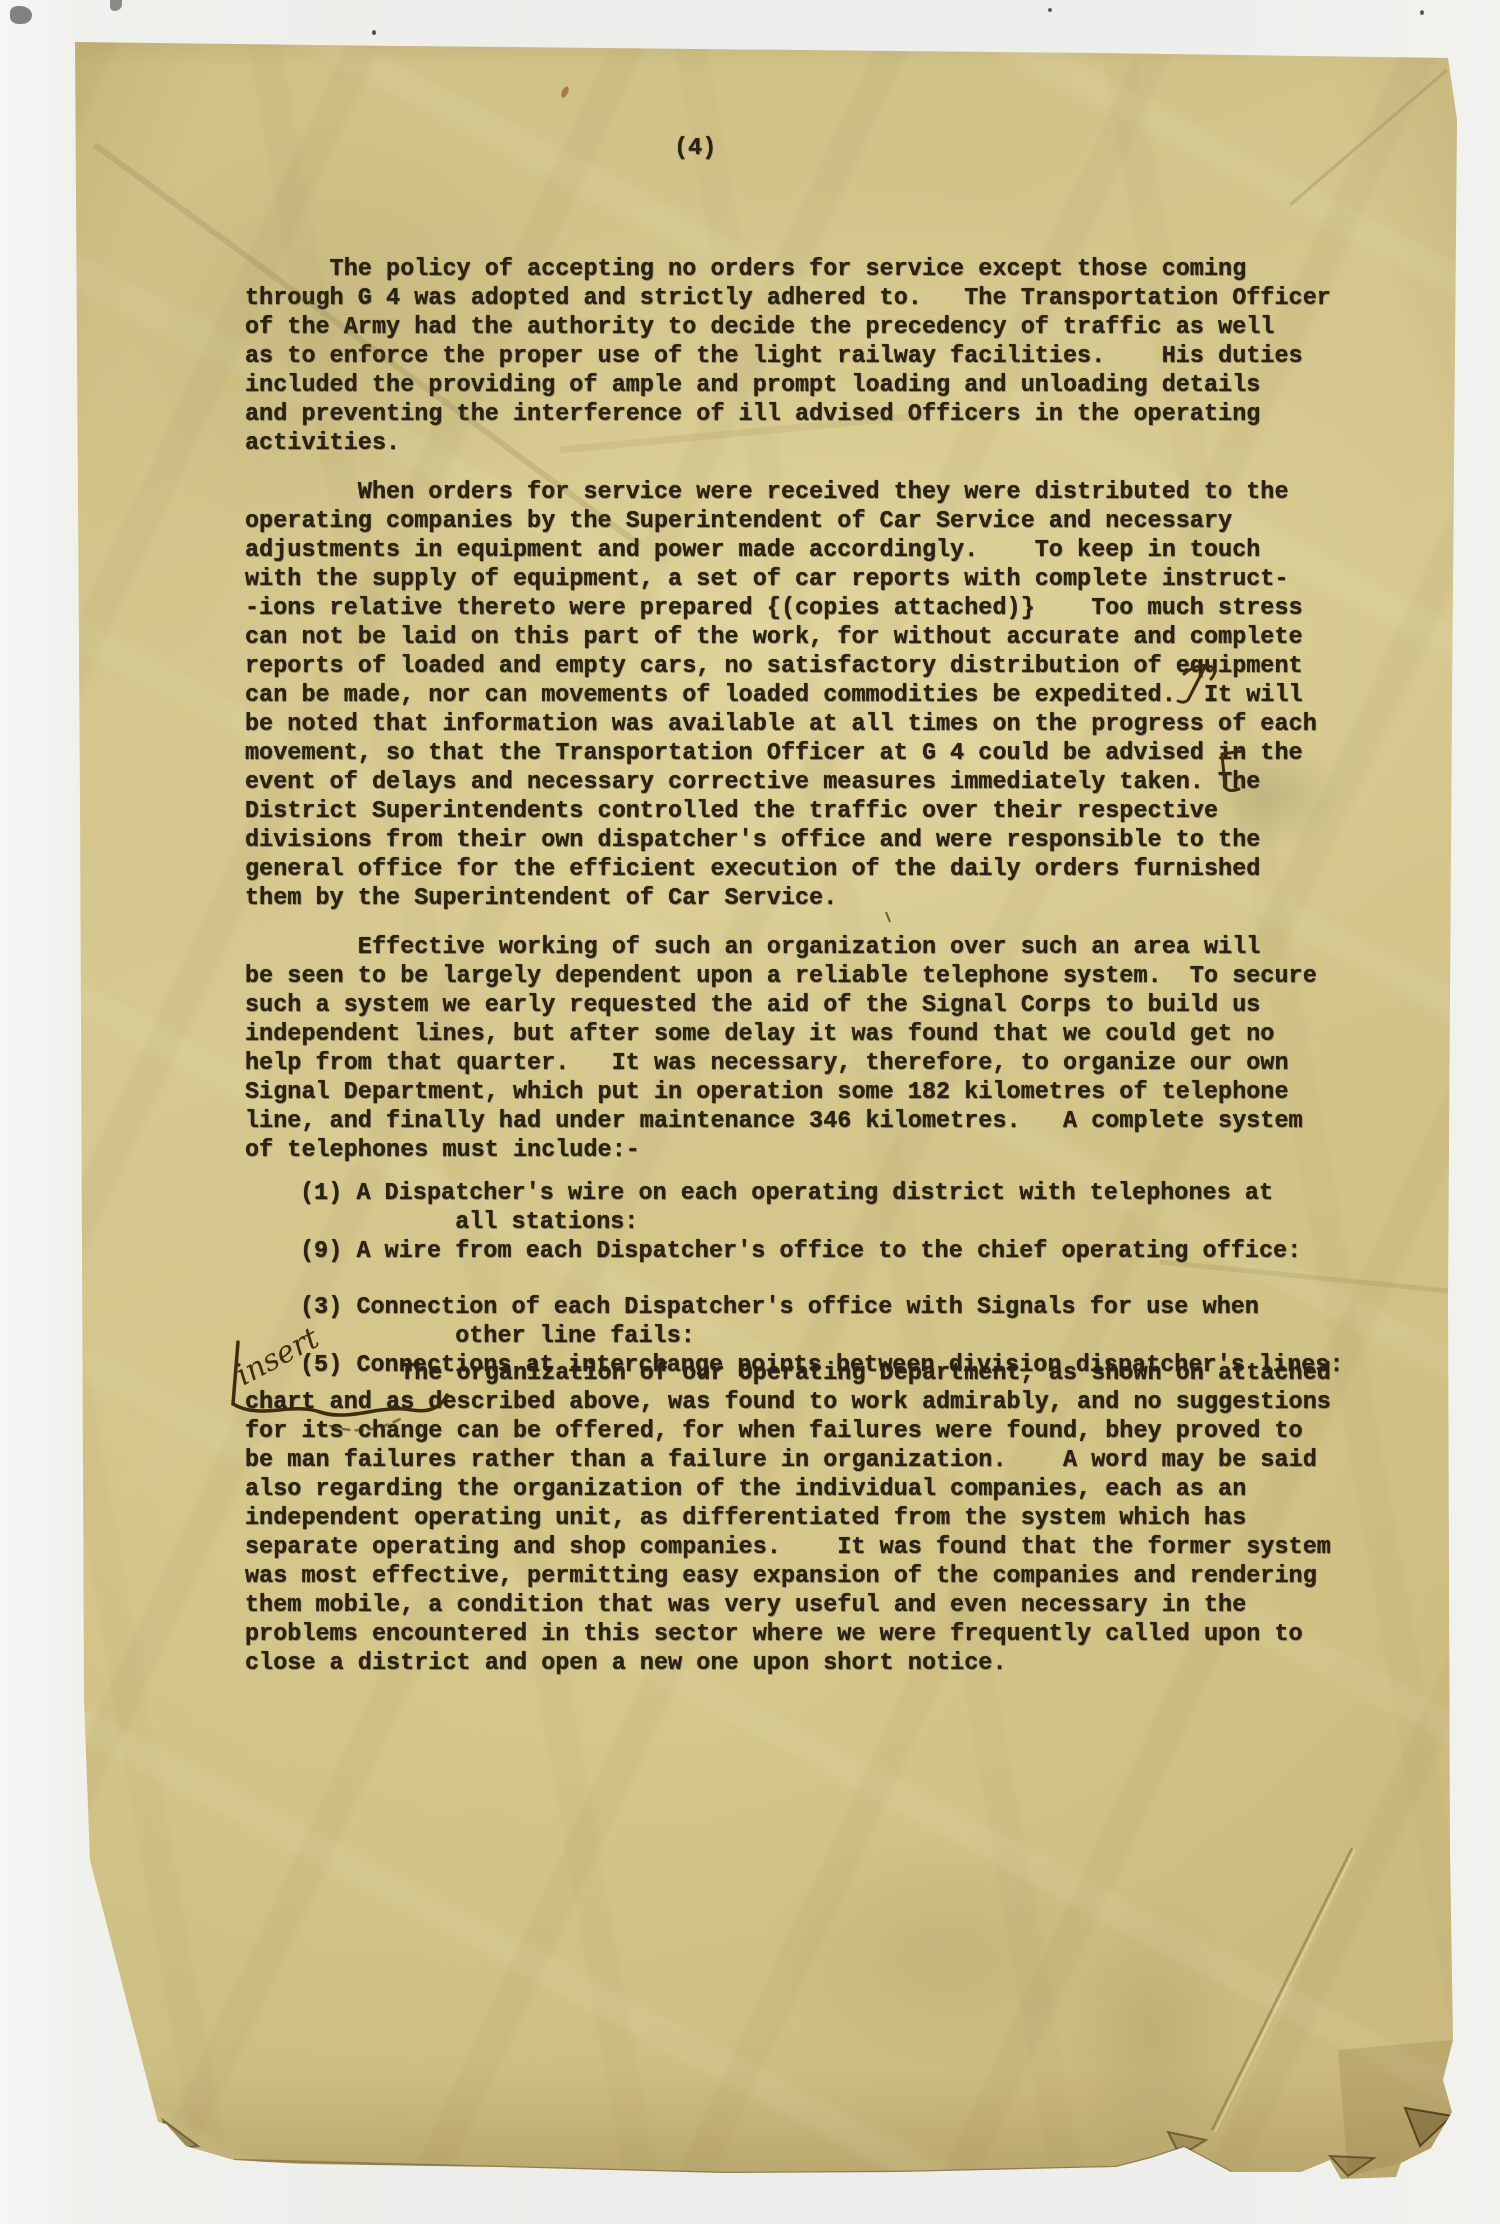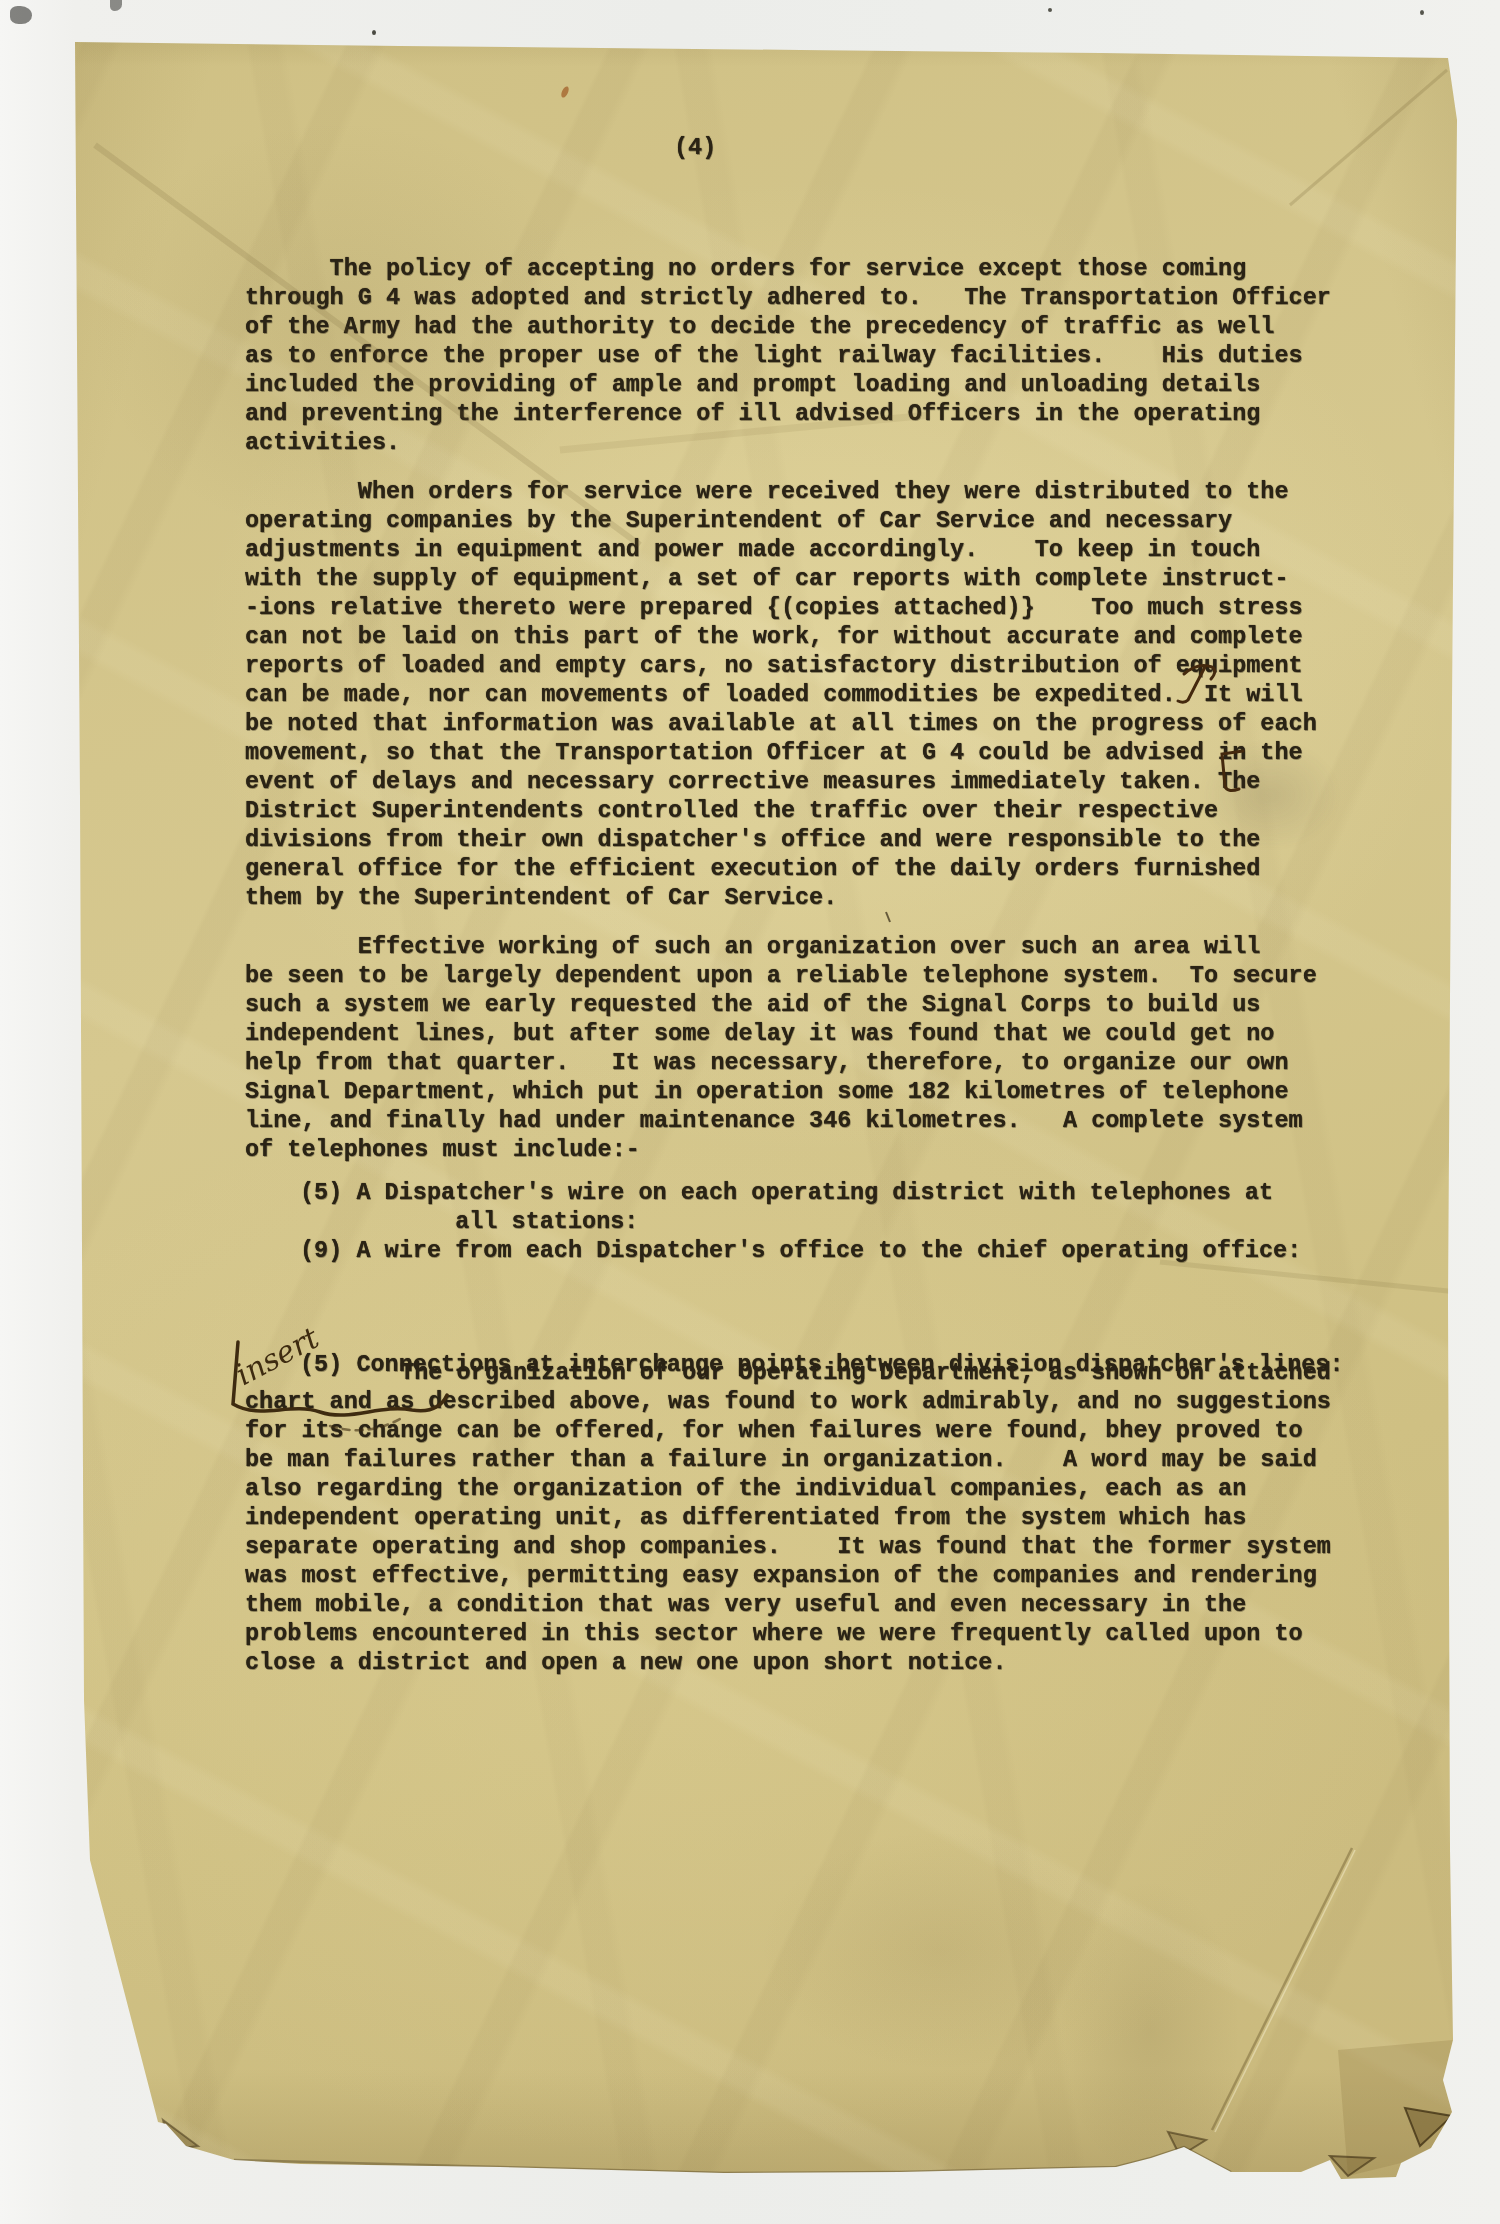--- a/index.html
+++ b/index.html
@@ -93,23 +93,25 @@
 
     <div class="typed" style="top:932px;font-family:Liberation Mono, monospace;">        Effective working of such an organization over such an area will
 be seen to be largely dependent upon a reliable telephone system.  To secure
 such a system we early requested the aid of the Signal Corps to build us
 independent lines, but after some delay it was found that we could get no
 help from that quarter.   It was necessary, therefore, to organize our own
 Signal Department, which put in operation some 182 kilometres of telephone
 line, and finally had under maintenance 346 kilometres.   A complete system
 of telephones must include:-</div>
 
-    <div class="typed" style="left:300px;top:1178px;">(5) A Dispatcher's wire on each operating district with telephones at
+    <div class="typed" style="left:300px;top:1178px;">(1) A Dispatcher's wire on each operating district with telephones at
            all stations:</div>
     <div class="typed" style="left:300px;top:1236px;">(9) A wire from each Dispatcher's office to the chief operating office:</div>
+    <div class="typed" style="left:300px;top:1292px;">(3) Connection of each Dispatcher's office with Signals for use when
+           other line fails:</div>
     <div class="typed" style="left:300px;top:1350px;">(5) Connections at interchange points between division dispatcher's lines:</div>
 
     <div class="typed" style="top:1358px;">           The organization of our Operating Department, as shown on attached
 chart and as described above, was found to work admirably, and no suggestions
 for its change can be offered, for when failures were found, bhey proved to
 be man failures rather than a failure in organization.    A word may be said
 also regarding the organization of the individual companies, each as an
 independent operating unit, as differentiated from the system which has
 separate operating and shop companies.    It was found that the former system
 was most effective, permitting easy expansion of the companies and rendering

